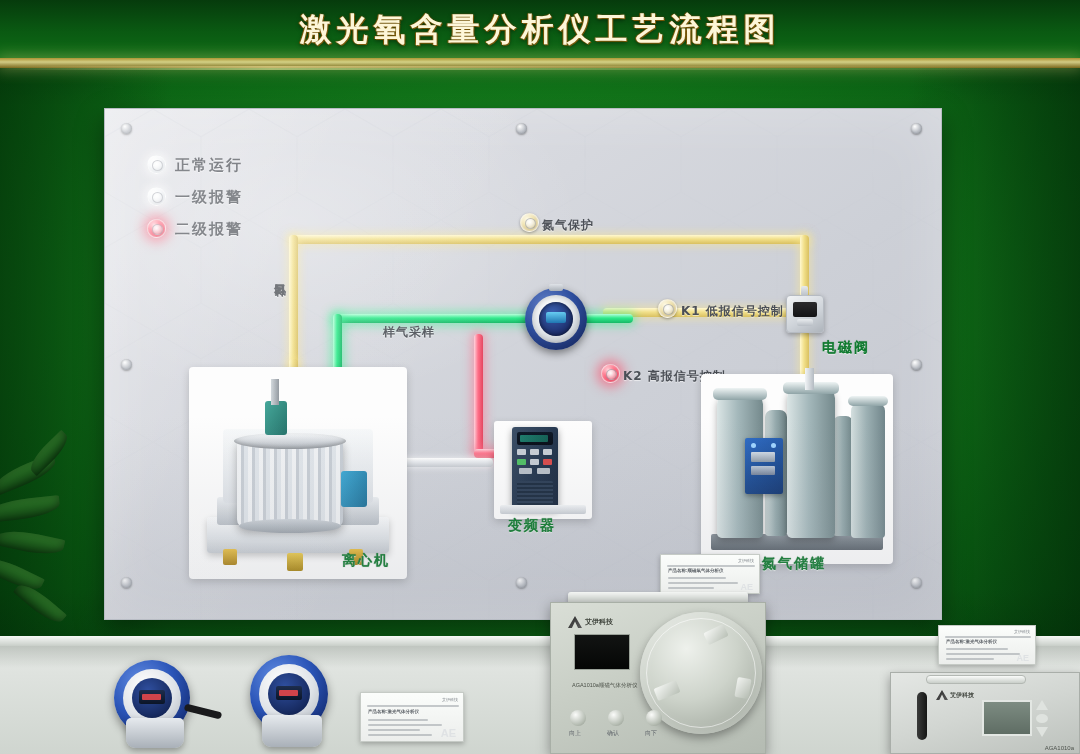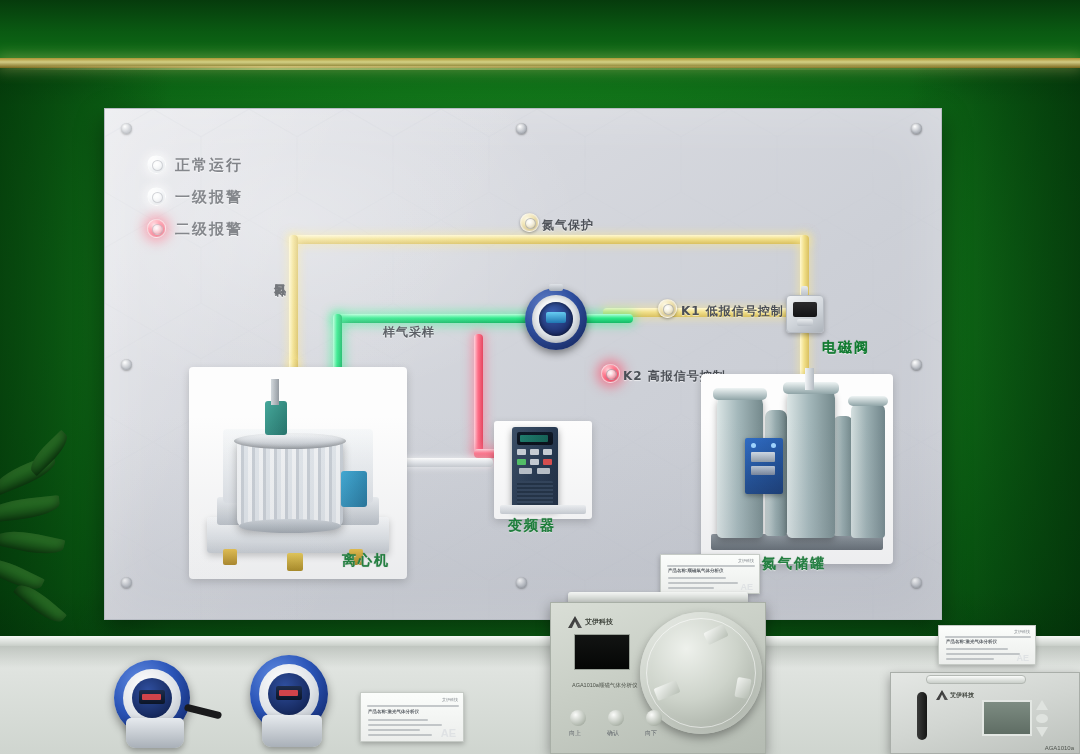--- a/index.html
+++ b/index.html
@@ -198,20 +198,21 @@
 </style>
 </head>
 <body>
 
 <div id="stage">
 
   <div class="wall"></div>
   <div class="wall-vign"></div>
 
   <div class="title-band"></div>
+  <div class="title-text">激光氧含量分析仪工艺流程图</div>
   <div class="gold-strip"></div>
   <div class="gold-strip2"></div>
 
   <div class="board">
 
     <svg class="board-hex" width="838" height="512" viewBox="0 0 838 512">
       <defs>
         <pattern id="hexp" width="96" height="111" patternUnits="userSpaceOnUse">
           <path d="M48 0 L96 27.7 L96 83.2 L48 111 L0 83.2 L0 27.7 Z" fill="none" stroke="#b9bec8" stroke-width="1.1"></path>
         </pattern>

